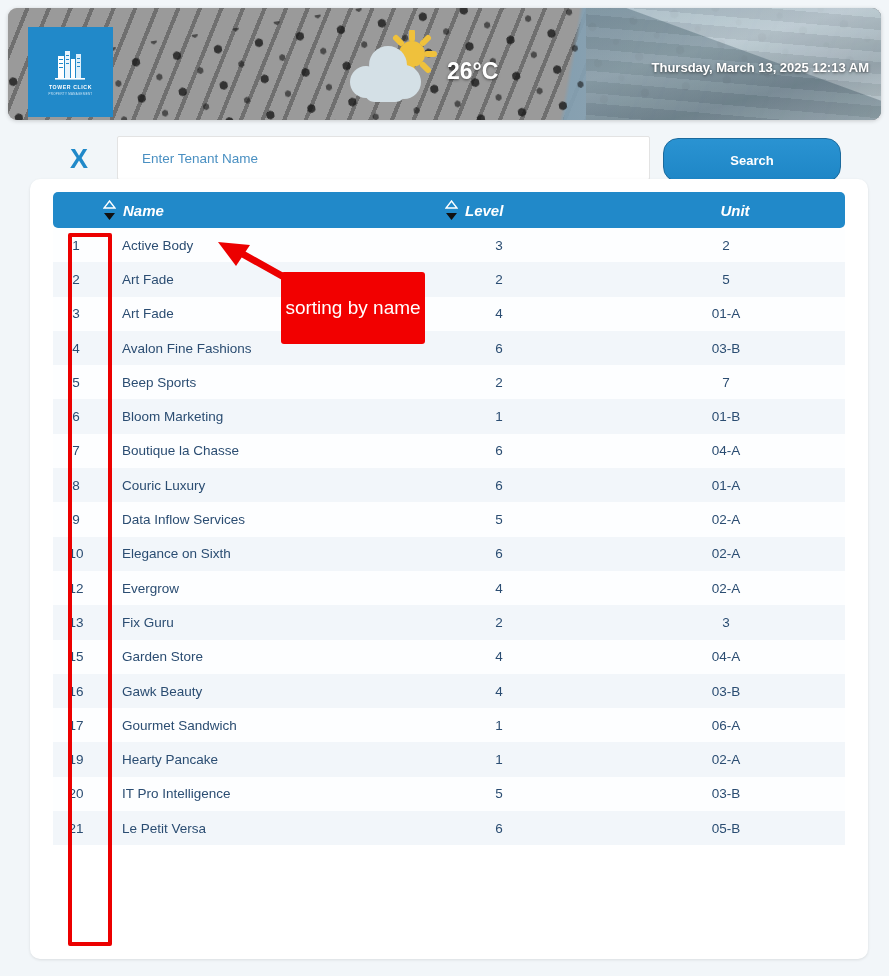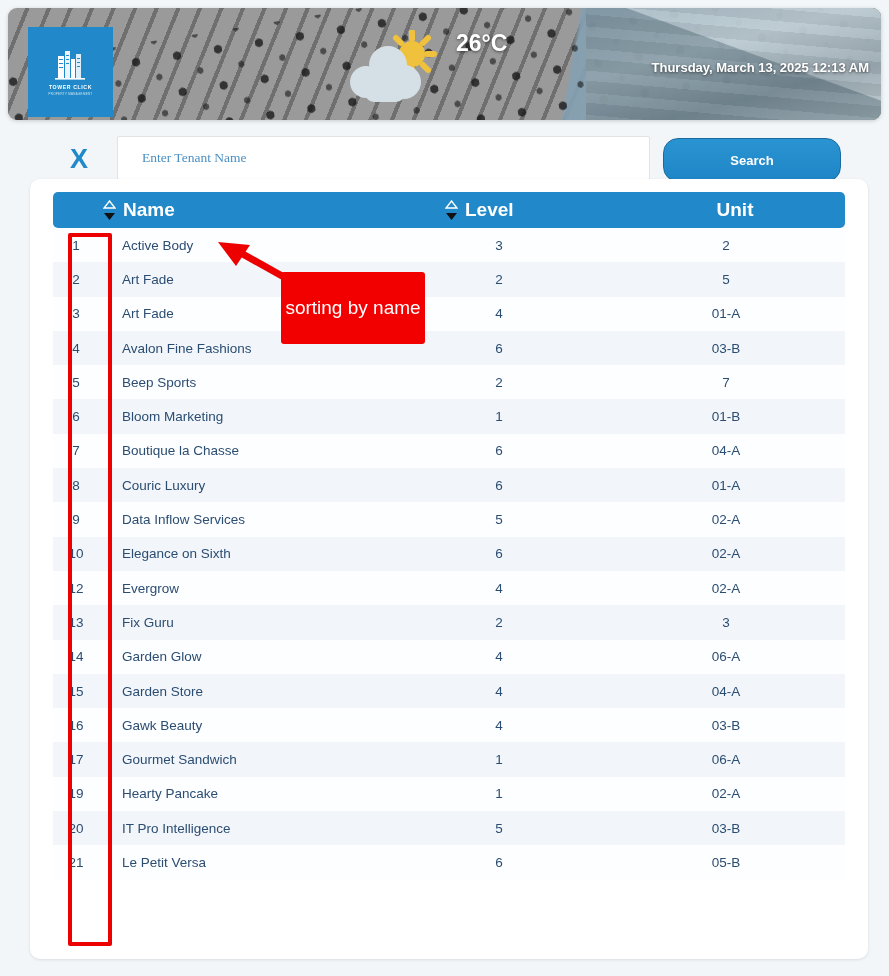--- a/index.html
+++ b/index.html
@@ -83,21 +83,21 @@
   .logo-sub {
     color: #cfe6f5;
     font-size: 2.9px;
     letter-spacing: .35px;
     white-space: nowrap;
   }
 
   .weather-wrap {
     position: absolute;
     left: 340px; top: 22px;
-    display: flex; align-items: flex-start; gap: 16px;
+    display: flex; align-items: center; gap: 7px;
   }
   .weather-icon { width: 96px; height: 82px; display: block; }
   .temp {
     color: #ffffff;
     font-size: 23px;
     font-weight: bold;
     text-shadow: 0 1px 3px rgba(0,0,0,.55);
     margin-left: -4px;
   }
   .datetime {
@@ -129,21 +129,21 @@
     cursor: pointer;
     user-select: none;
   }
   .tenant-input {
     position: absolute;
     left: 117px; top: 0;
     width: 533px; height: 44px;
     background: #ffffff;
     border: 1px solid #e3e3e3;
     border-radius: 2px;
-    font-family: Liberation Serif, serif;
+    font-family: Liberation Sans, sans-serif;
     font-size: 13.5px;
     color: #3b82f6;
     padding: 0 24px;
     outline: none;
   }
   .tenant-input::placeholder { color: #4a90c2; }
   .search-btn {
     position: absolute;
     left: 663px; top: 2px;
     width: 178px; height: 44px;
@@ -167,23 +167,24 @@
     box-shadow: 0 1px 3px rgba(0,0,0,.10);
     padding: 13px 23px 12px 23px;
   }
 
   table { width: 100%; border-collapse: collapse; table-layout: fixed; }
 
   thead th {
     background: #2189c9;
     color: #ffffff;
     height: 36px;
-    font-size: 19px;
+    font-size: 15px;
     font-weight: bold;
     vertical-align: middle;
+    font-style: italic;
   }
   thead th:first-child { border-radius: 5px 0 0 5px; }
   thead th:last-child  { border-radius: 0 5px 5px 0; }
 
   .th-sortable { cursor: pointer; }
   .th-inner { display: flex; align-items: center; gap: 7px; }
   .th-inner.idx   { padding-left: 50px; }
   .th-inner.lvl   { padding-left: 10px; }
   .sort-ico { display: block; }
 
@@ -402,26 +403,20 @@
             <td class="cell-lvl">4</td>
             <td class="cell-unit">02-A</td>
           </tr>
           <tr>
             <td class="cell-num">13</td>
             <td class="cell-name">Fix Guru</td>
             <td class="cell-lvl">2</td>
             <td class="cell-unit">3</td>
           </tr>
           <tr>
-            <td class="cell-num">14</td>
-            <td class="cell-name">Garden Glow</td>
-            <td class="cell-lvl">4</td>
-            <td class="cell-unit">06-A</td>
-          </tr>
-          <tr>
             <td class="cell-num">15</td>
             <td class="cell-name">Garden Store</td>
             <td class="cell-lvl">4</td>
             <td class="cell-unit">04-A</td>
           </tr>
           <tr>
             <td class="cell-num">16</td>
             <td class="cell-name">Gawk Beauty</td>
             <td class="cell-lvl">4</td>
             <td class="cell-unit">03-B</td>

